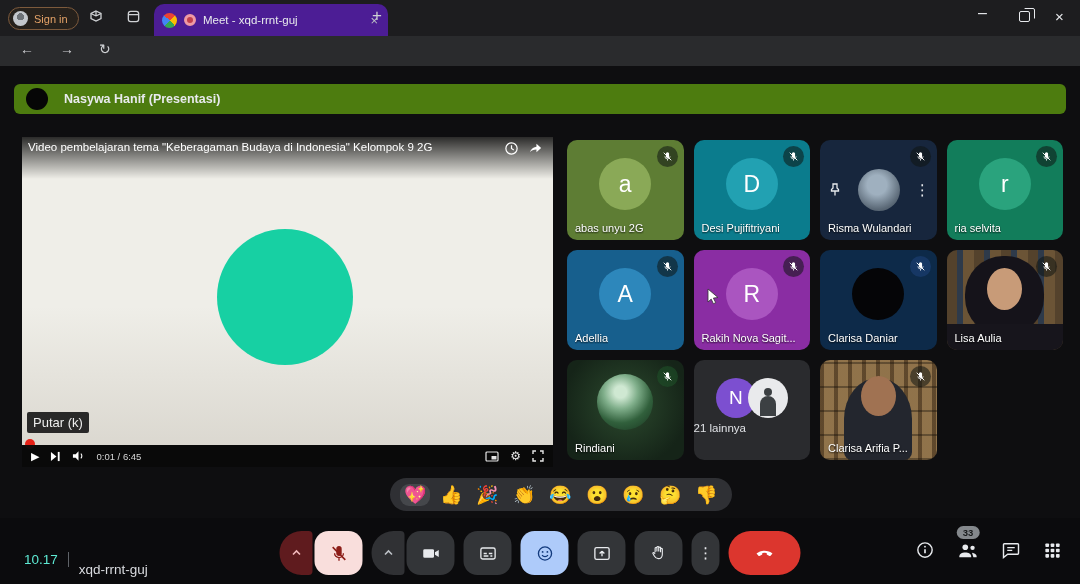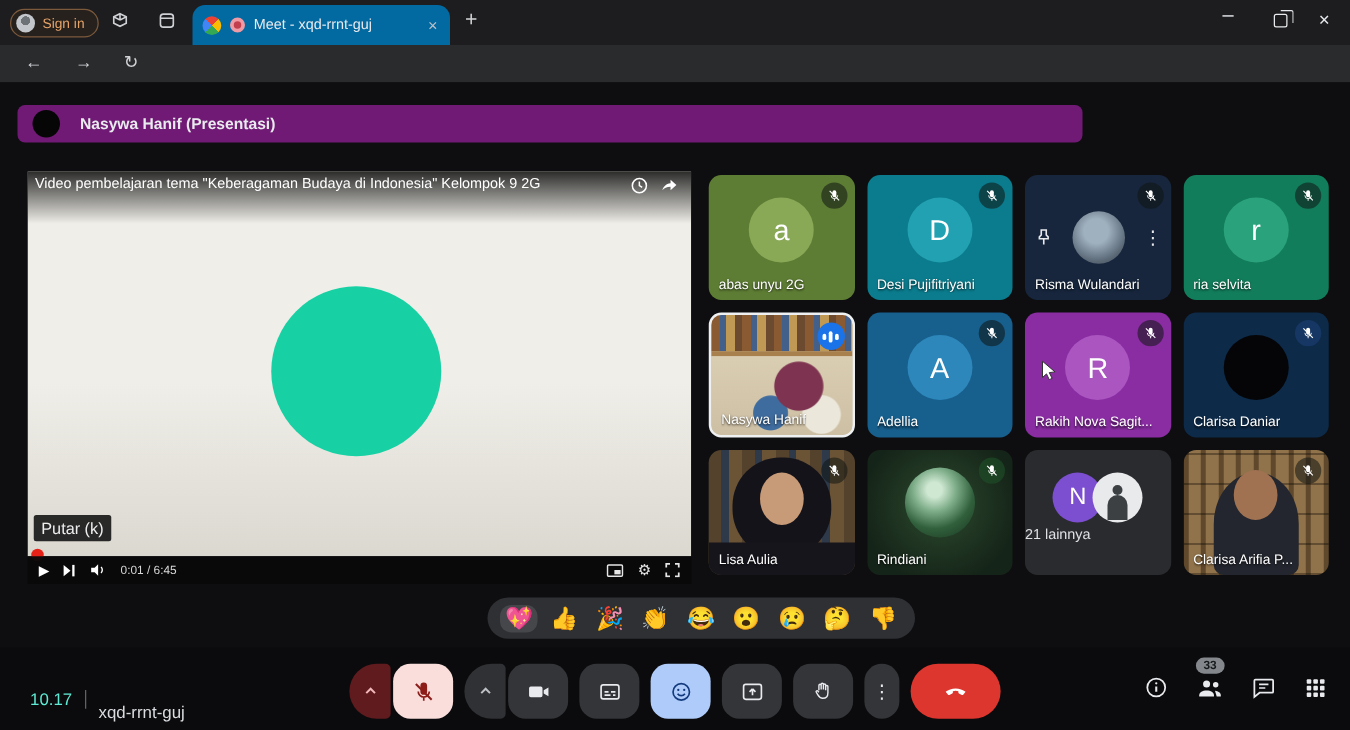--- a/index.html
+++ b/index.html
@@ -8,21 +8,21 @@
   svg { display:block; }
 
   
   .tabstrip { position:absolute; top:0; left:0; right:0; height:36px; background:#1d1d1f; }
   .signin { position:absolute; left:8px; top:7px; height:23px; padding:0 10px 0 4px; display:flex; align-items:center; gap:6px;
             border:1px solid #7d5a3c; border-radius:12px; background:#26211c; }
   .signin .av { width:15px; height:15px; border-radius:50%; background:radial-gradient(circle at 50% 38%, #6d7277 0 30%, #c3c7cc 31%); }
   .signin span { font-size:11px; color:#e5a368; }
   .tb-ic { position:absolute; top:9px; color:#cfd1d4; }
   .cube { left:88px; } .wsp { left:126px; }
-  .tab { position:absolute; left:154px; top:4px; width:206px; height:32px; background:#0369a1; border-radius:10px 10px 0 0;
+  .tab { position:absolute; left:154px; top:4px; width:234px; height:32px; background:#4c1d95; border-radius:10px 10px 0 0;
          display:flex; align-items:center; padding:0 8px; gap:7px; }
   .favicon { width:15px; height:15px; border-radius:50%; flex:0 0 auto;
              background:conic-gradient(from -45deg,#ea4335 0 90deg,#fbbc04 0 180deg,#34a853 0 270deg,#4285f4 0 360deg); }
   .recdot { width:12px; height:12px; border-radius:50%; background:#c2404e; border:3px solid #ef9aa4; flex:0 0 auto; }
   .tab-title { font-size:11.5px; color:#e8eaed; white-space:nowrap; overflow:hidden; text-overflow:ellipsis; flex:1; }
   .tab-x { font-size:13px; color:#bdc1c6; padding:0 2px; }
   .newtab { position:absolute; left:372px; top:6px; font-size:17px; color:#cfd1d4; }
   .wctrl { position:absolute; top:8px; font-size:13px; color:#e8eaed; }
   .wmin { left:978px; top:4px; font-size:16px; }
   .wres { left:1019px; top:11px; width:11px; height:11px; border:1.5px solid #e8eaed; border-radius:2px; }
@@ -35,21 +35,21 @@
             display:flex; align-items:center; padding:0 10px; gap:8px; }
   .url-txt { font-size:11.5px; white-space:nowrap; overflow:hidden; flex:1; }
   .url-txt .dim { color:#9aa0a6; } .url-txt .dom { color:#f1f3f4; font-weight:bold; }
   .pill-ic { color:#bdc1c6; }
   .after-ic { position:absolute; top:43px; color:#cfd1d4; }
   .copilot { position:absolute; left:1050px; top:41px; width:19px; height:19px; border-radius:50%;
              background:conic-gradient(#6fc3ff,#b388ff,#ff8a80,#ffd54f,#7ee2c0,#6fc3ff); }
 
   
   .page { position:absolute; top:66px; left:0; right:0; bottom:0; background:#0e0e10; }
-  .banner { position:absolute; left:14px; top:18px; width:852px; height:30px; background:#701a75; border-radius:6px;
+  .banner { position:absolute; left:14px; top:18px; width:1052px; height:30px; background:#4d7c0f; border-radius:6px;
             display:flex; align-items:center; gap:16px; padding:0 12px; }
   .banner .bav { width:22px; height:22px; border-radius:50%; background:#060606; }
   .banner span { font-size:12.5px; font-weight:bold; color:#e8eaed; }
 
   
   .player { position:absolute; left:22px; top:71px; width:531px; height:330px; background:#0a0a0a; overflow:hidden; }
   .yt-body { position:absolute; inset:0 0 22px 0; background:linear-gradient(#efeee8 55%,#dbd8d0); }
   .yt-circle { position:absolute; left:195px; top:92px; width:136px; height:136px; border-radius:50%; background:#17d0a3; }
   .yt-topgrad { position:absolute; top:0; left:0; right:0; height:42px; background:linear-gradient(rgba(0,0,0,.82),rgba(0,0,0,0)); }
   .yt-title { position:absolute; left:6px; top:4px; width:455px; font-size:11.5px; color:#fff; white-space:nowrap; overflow:hidden; text-overflow:ellipsis; }
@@ -320,30 +320,20 @@
             <path d="M11.8 7.7A3.8 3.8 0 0 1 8 11.5 3.8 3.8 0 0 1 4.2 7.7M8 11.5V14" stroke="#fff" stroke-width="1.1" fill="none"></path>
             <path d="M2.5 2.5l11 11" stroke="#fff" stroke-width="1.4"></path>
           </svg>
         </span>
       <div class="initc">
           <span>r</span>
         </div>
       <div class="tname">ria selvita</div>
     </div>
 
-    <div class="tile t5">
-      <div class="shelf"></div>
-      <div class="scene"></div>
-      <span class="speak">
-          <i></i>
-          <i></i>
-          <i></i>
-        </span>
-      <div class="tname">Nasywa Hanif</div>
-    </div>
 
     <div class="tile t6">
       <span class="mic">
           <svg width="11" height="11" viewBox="0 0 16 16">
             <path d="M8 10a2.3 2.3 0 0 0 2.3-2.3V4A2.3 2.3 0 0 0 5.7 4v3.7A2.3 2.3 0 0 0 8 10z" fill="#fff"></path>
             <path d="M11.8 7.7A3.8 3.8 0 0 1 8 11.5 3.8 3.8 0 0 1 4.2 7.7M8 11.5V14" stroke="#fff" stroke-width="1.1" fill="none"></path>
             <path d="M2.5 2.5l11 11" stroke="#fff" stroke-width="1.4"></path>
           </svg>
         </span>
       <div class="initc">

